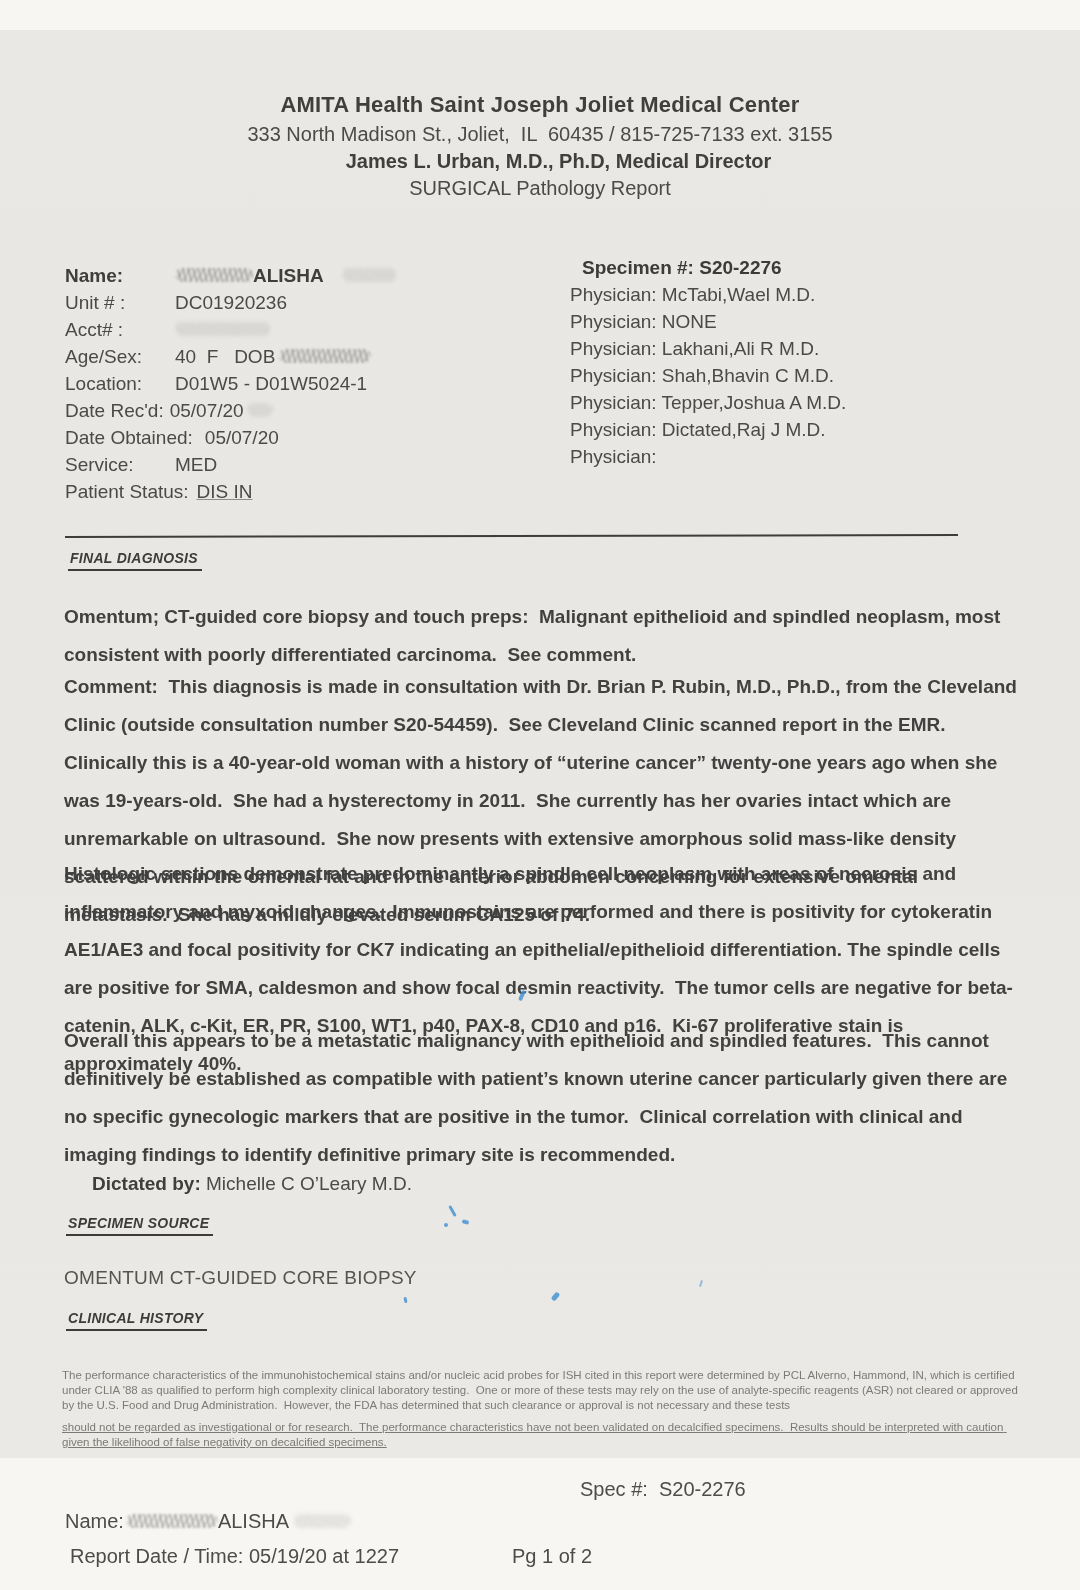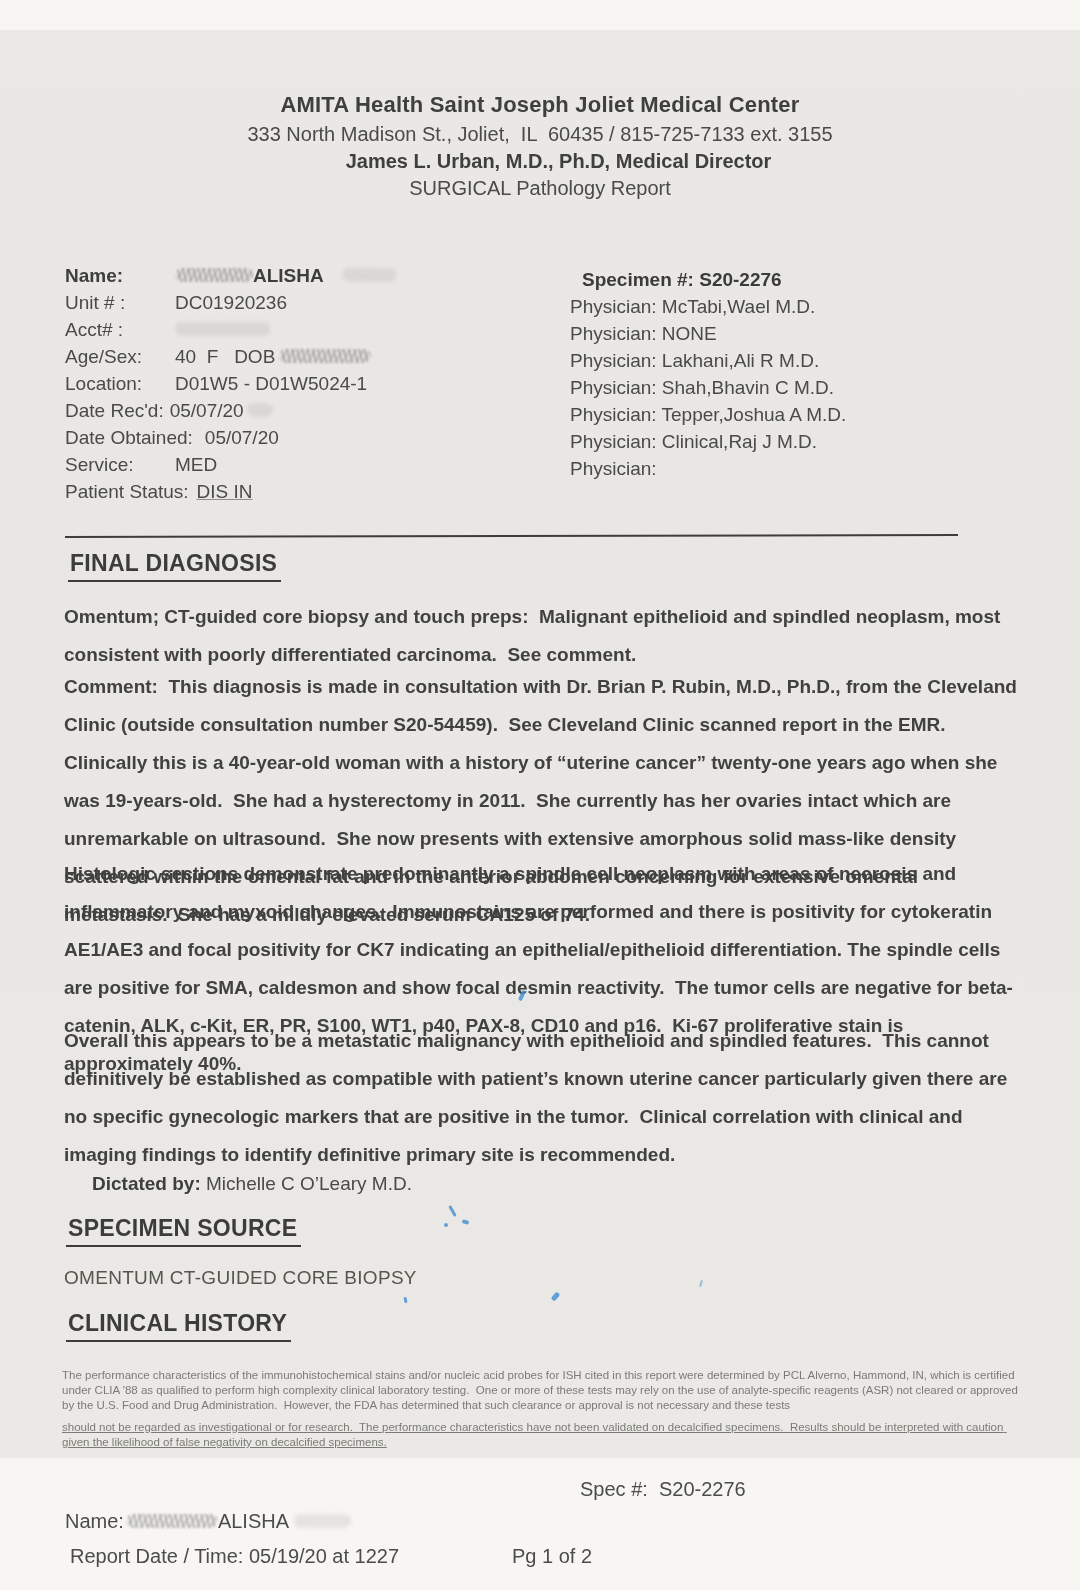--- a/index.html
+++ b/index.html
@@ -21,37 +21,37 @@
   .doc-header .facility{font-size:22px;font-weight:bold;letter-spacing:.2px;}
   .doc-header .address{font-size:20px;margin-top:5px;color:#4a4a46;}
   .doc-header .director{font-size:20px;font-weight:bold;margin-top:4px;padding-left:37px;}
   .doc-header .reporttype{font-size:20px;margin-top:4px;color:#4a4a46;}
   
   .patient-block{position:absolute;left:65px;top:232px;width:500px;font-size:19px;line-height:27px;color:#4a4a46;}
   .patient-row{display:flex;align-items:baseline;}
   .plabel{flex:0 0 auto;}
   .pb-tab .plabel{width:110px;}
   .bold{font-weight:bold;color:#3e3e3a;}
-  .specimen-block{position:absolute;left:570px;top:236px;width:460px;font-size:19px;line-height:27px;color:#4a4a46;}
+  .specimen-block{position:absolute;left:570px;top:224px;width:460px;font-size:19px;line-height:27px;color:#4a4a46;}
   .specimen-block .spec-no{font-weight:bold;color:#3b3b37;padding-left:12px;}
   
   .scribble{
     display:inline-block;height:14px;vertical-align:baseline;border-radius:7px;
     background:
       repeating-linear-gradient(75deg, rgba(90,90,88,.55) 0 2px, rgba(200,198,195,.1) 2px 5px),
       repeating-linear-gradient(-60deg, rgba(110,110,108,.4) 0 2px, rgba(200,198,195,.05) 2px 6px);
     filter:blur(1.3px);opacity:.75;
   }
   .scribble.faint{opacity:.35;filter:blur(2px);}
   
   .divider{position:absolute;left:65px;top:505px;width:893px;height:2px;background:#3d3d39;transform:rotate(-0.12deg);}
   
   .sec-head{
-    position:absolute;font-size:23px;font-weight:bold;color:#3c3c38;letter-spacing:.3px;
-    border-bottom:2px solid #3c3c38;padding:0 4px 3px 2px;
+    position:absolute;font-size:14px;font-weight:bold;color:#3c3c38;letter-spacing:.3px;
+    border-bottom:2px solid #3c3c38;padding:0 4px 3px 2px;font-style:italic;
   }
   
   .para{
     position:absolute;left:64px;width:958px;
     font-size:19px;line-height:38px;font-weight:bold;color:#414140;
     white-space:pre-wrap;
   }
   .dictated{position:absolute;left:92px;top:1143px;font-size:19px;color:#4a4a46;}
   .specimen-src-val{position:absolute;left:64px;top:1237px;font-size:19px;color:#55554f;letter-spacing:.3px;}
   
@@ -119,21 +119,21 @@
     </div>
   </div>
 
   <div class="specimen-block">
     <div class="spec-no">Specimen #: S20-2276</div>
     <div>Physician: McTabi,Wael M.D.</div>
     <div>Physician: NONE</div>
     <div>Physician: Lakhani,Ali R M.D.</div>
     <div>Physician: Shah,Bhavin C M.D.</div>
     <div>Physician: Tepper,Joshua A M.D.</div>
-    <div>Physician: Clinical,Raj J M.D.</div>
+    <div>Physician: Dictated,Raj J M.D.</div>
     <div>Physician:</div>
   </div>
 
   <div class="divider"></div>
 
   <div class="sec-head" style="left:68px;top:520px;">FINAL DIAGNOSIS</div>
 
   <div class="para" style="top:568px;">Omentum; CT-guided core biopsy and touch preps:  Malignant epithelioid and spindled neoplasm, most consistent with poorly differentiated carcinoma.  See comment.</div>
 
   <div class="para" style="top:638px;">Comment:  This diagnosis is made in consultation with Dr. Brian P. Rubin, M.D., Ph.D., from the Cleveland Clinic (outside consultation number S20-54459).  See Cleveland Clinic scanned report in the EMR.  Clinically this is a 40-year-old woman with a history of “uterine cancer” twenty-one years ago when she was 19-years-old.  She had a hysterectomy in 2011.  She currently has her ovaries intact which are unremarkable on ultrasound.  She now presents with extensive amorphous solid mass-like density scattered within the omental fat and in the anterior abdomen concerning for extensive omental metastasis.  She has a mildly elevated serum CA125 of 74.</div>

